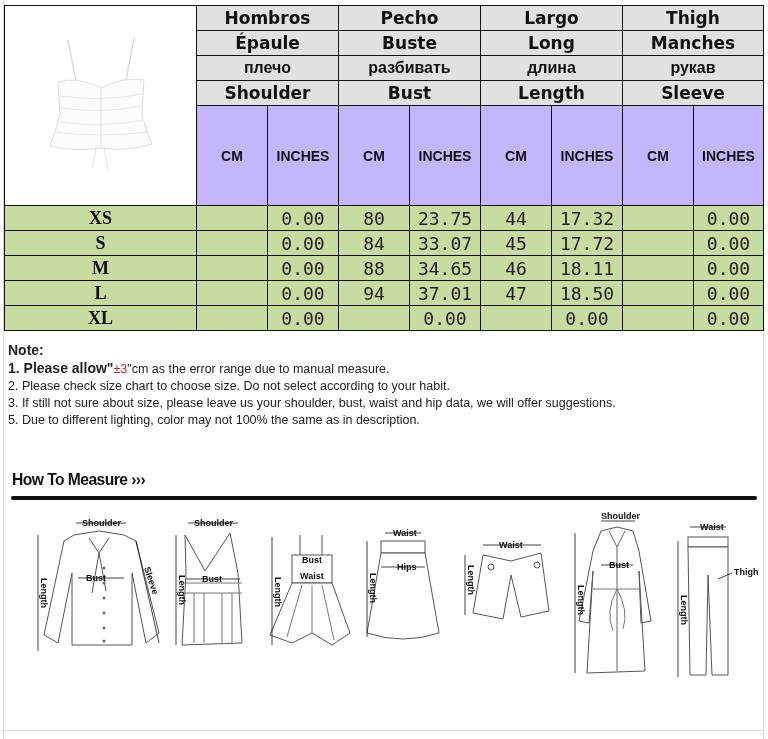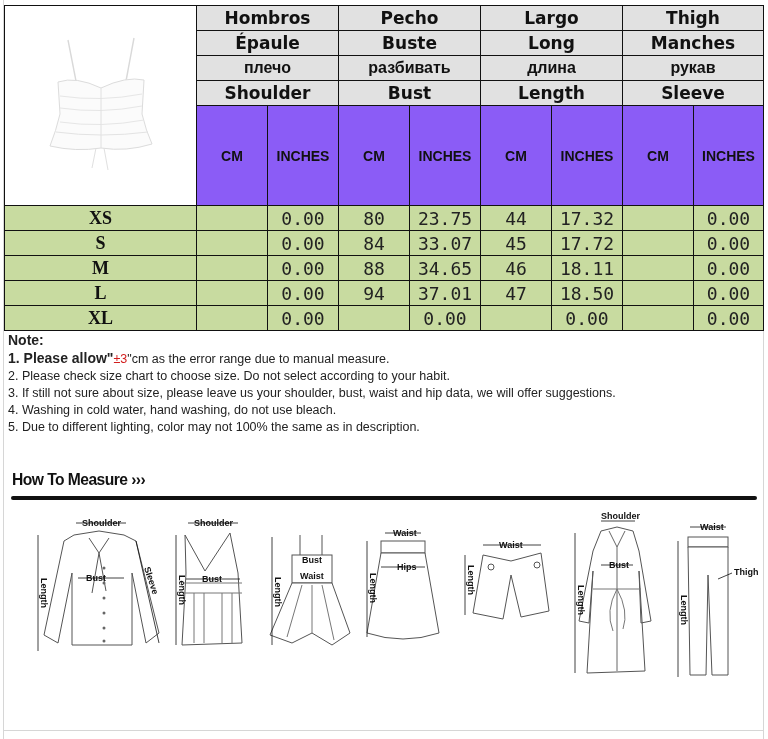--- a/index.html
+++ b/index.html
@@ -7,28 +7,28 @@
   
   .frame-line-v { position:absolute; left:3px; top:0; width:1px; height:739px; background:#d6d6d6; }
   .frame-line-r { position:absolute; left:763px; top:330px; width:1px; height:409px; background:#d6d6d6; }
   .frame-line-h { position:absolute; left:3px; top:730px; width:761px; height:1px; background:#d6d6d6; }
 
   table.size-chart { position:absolute; left:4px; top:5px; border-collapse:collapse; table-layout:fixed; }
   table.size-chart td { border:1.5px solid #111; padding:0; text-align:center; vertical-align:middle; overflow:hidden; white-space:nowrap; }
   .img-cell { width:191px; background:#ffffff; }
   .h-lang { height:24px; background:#e1e1e1; font-family:"DejaVu Sans", sans-serif; font-size:17px; color:#111;font-weight:bold; }
   .h-ru { font-weight:bold; font-family:"Liberation Sans", sans-serif; font-size:16px; }
-  .unit-cell { height:99px; background:#8b5cf6; font-family:"Liberation Sans", sans-serif; font-weight:bold; font-size:14px; color:#111;margin-top:24px; }
+  .unit-cell { height:99px; background:#c4b5fd; font-family:"Liberation Sans", sans-serif; font-weight:bold; font-size:14px; color:#111;margin-top:24px; }
   .data-row td { height:24px; background:#c8dba0;margin-top:48px; }
   .size-label { font-family:"Liberation Serif", serif; font-weight:bold; font-size:18px; color:#111; }
   .num { font-family:"DejaVu Sans Mono", monospace; font-size:18px; color:#222; }
 
   .product-img { display:block; margin:0 auto; }
 
-  .notes { position:absolute; left:8px; top:332px; font-family:"Liberation Sans", sans-serif; font-size:12.5px; color:#222; line-height:17px; }
+  .notes { position:absolute; left:8px; top:342px; font-family:"Liberation Sans", sans-serif; font-size:12.5px; color:#222; line-height:17px; }
   .notes .note-title { font-weight:bold; font-size:14px; margin-bottom:1px; }
   .notes .note-line { white-space:nowrap; }
   .notes .bold { font-weight:bold; font-size:14px; }
   .notes .red { color:#d21d1d; }
 
   .how-title { position:absolute; left:12px; top:470px; font-family:"Liberation Sans", sans-serif; font-weight:bold; font-size:17px; letter-spacing:-0.6px; color:#111; transform:scaleX(0.92); transform-origin:left; }
   .how-rule { position:absolute; left:11px; top:496px; width:746px; height:4px; background:#111; border-radius:2px; }
 
   .diagrams { position:absolute; left:0; top:505px; width:768px; height:180px; }
   .diagram { position:absolute; }
@@ -156,21 +156,20 @@
     <td class="num">0.00</td>
   </tr>
 </tbody>
   </table>
 
 <div class="notes">
   <div class="note-title">Note:</div>
   <div class="note-line"><span class="bold">1. Please allow"</span><span class="red">±3</span><span>"cm as the error range due to manual measure.</span></div>
   <div class="note-line">2. Please check size chart to choose size. Do not select according to your habit.</div>
   <div class="note-line">3. If still not sure about size, please leave us your shoulder, bust, waist and hip data, we will offer suggestions.</div>
-  <div class="note-line">4. Washing in cold water, hand washing, do not use bleach.</div>
   <div class="note-line">5. Due to different lighting,  color may not 100% the same as in description.</div>
 </div>
 
 <div class="how-title">
   <span>How To Measure</span>
   <span>›››</span>
 </div>
 <div class="how-rule"></div>
 
 <div class="diagrams">

